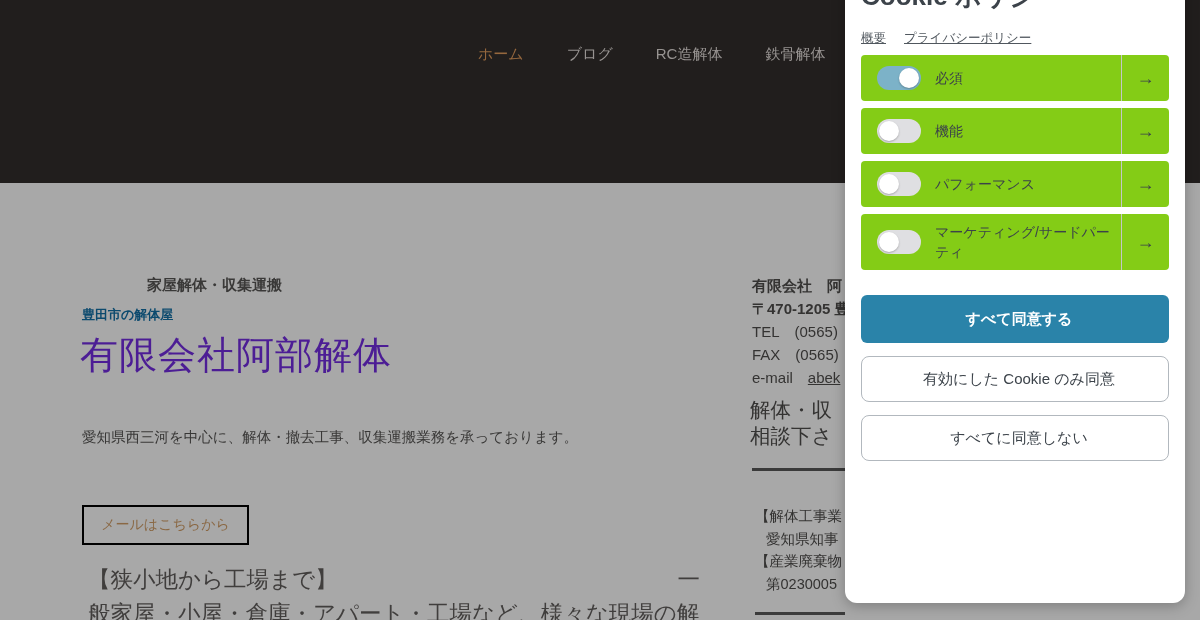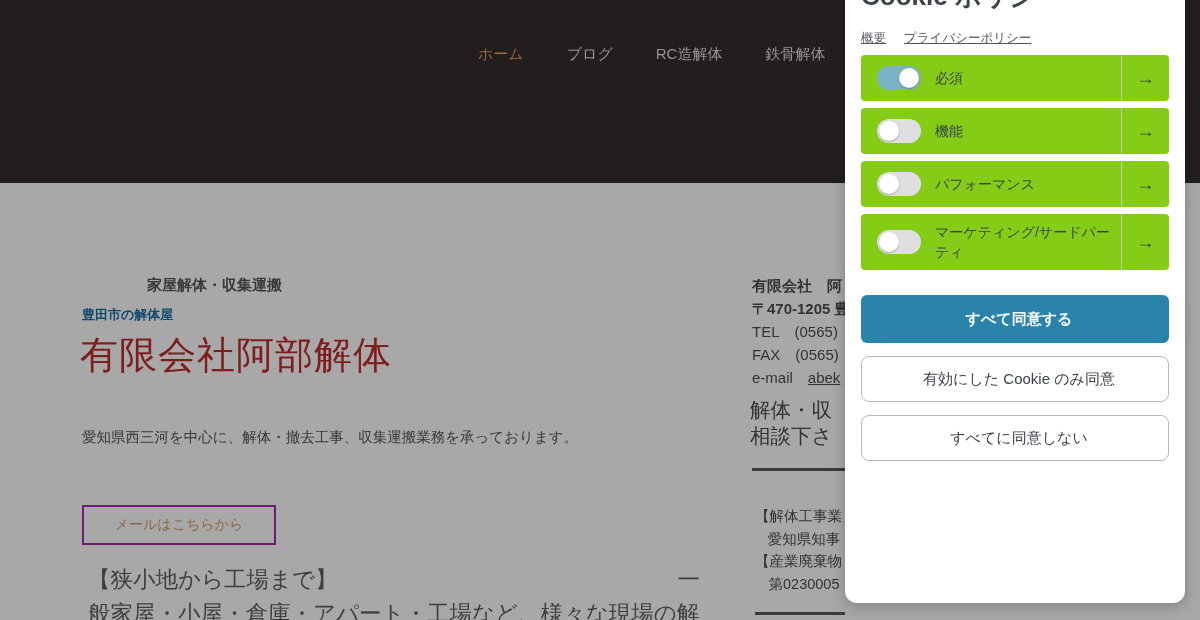--- a/index.html
+++ b/index.html
@@ -18,46 +18,46 @@
   .main-nav {
     position:absolute; left:478px; top:45px;
     display:flex; gap:43px; align-items:center;
   }
   .nav-link { font-size:15px; color:#979391; cursor:pointer; white-space:nowrap; }
   .nav-link.active { color:#96683e; }
 
   
   .eyebrow   { position:absolute; left:100px; top:276px; font-size:15px; font-weight:bold; color:#3a3938;margin-left:47px; }
   .subtitle  { position:absolute; left:82px;  top:306px; font-size:13px; font-weight:bold; color:#0c4a6e; }
-  .hero-title{ position:absolute; left:80px;  top:330px; font-size:38px; font-weight:500; color:#7f1d1d; letter-spacing:1px; }
+  .hero-title{ position:absolute; left:80px;  top:330px; font-size:38px; font-weight:500; color:#4c1d95; letter-spacing:1px; }
   .hero-desc { position:absolute; left:82px;  top:428px; font-size:14.5px; color:#383736; }
   .mail-btn {
-    position:absolute; left:82px; top:505px; width:194px; height:40px;
-    border:2px solid #701a75; color:#8a6844; background:transparent;
+    position:absolute; left:82px; top:505px; width:167px; height:40px;
+    border:2px solid #000000; color:#8a6844; background:transparent;
     font-size:14px; display:flex; align-items:center; justify-content:center;
     cursor:pointer; font-family:inherit;
   }
   .section-heading-row {
     position:absolute; left:88px; top:564px; width:612px;
     display:flex; justify-content:space-between;
     font-size:22.5px; color:#403e3d;
   }
   .section-line2 {
     position:absolute; left:88px; top:598px; width:660px;
     font-size:22.5px; color:#403e3d; white-space:nowrap;
   }
 
   
   .contact { position:absolute; left:752px; top:274px; width:440px; color:#343332; }
   .contact .line { font-size:15px; line-height:23px; white-space:nowrap; }
   .contact .bold { font-weight:bold; }
   .contact .mail-link { text-decoration:underline; cursor:pointer; color:#343332; }
   .lead { position:absolute; left:750px; top:397px; font-size:20.5px; line-height:26px; color:#343332; white-space:nowrap; }
   .rule-1 { position:absolute; left:752px; top:468px; width:93px; height:3px; background:#3a3a3a; }
-  .licenses { position:absolute; left:755px; top:505px; font-size:14.5px; line-height:22.5px; color:#343332; white-space:nowrap;text-align:center; }
+  .licenses { position:absolute; left:755px; top:505px; font-size:14.5px; line-height:22.5px; color:#343332; white-space:nowrap; }
   .licenses .indent { padding-left:11px; }
   .rule-2 { position:absolute; left:755px; top:612px; width:90px; height:3px; background:#3b3b3b; }
 
   
   .cookie-panel {
     position:absolute; left:845px; top:-40px; width:340px; height:643px;
     background:#ffffff; border-radius:12px;
     box-shadow:0 3px 14px rgba(0,0,0,0.25);
     padding:20px 16px 0 16px; z-index:10;
   }

